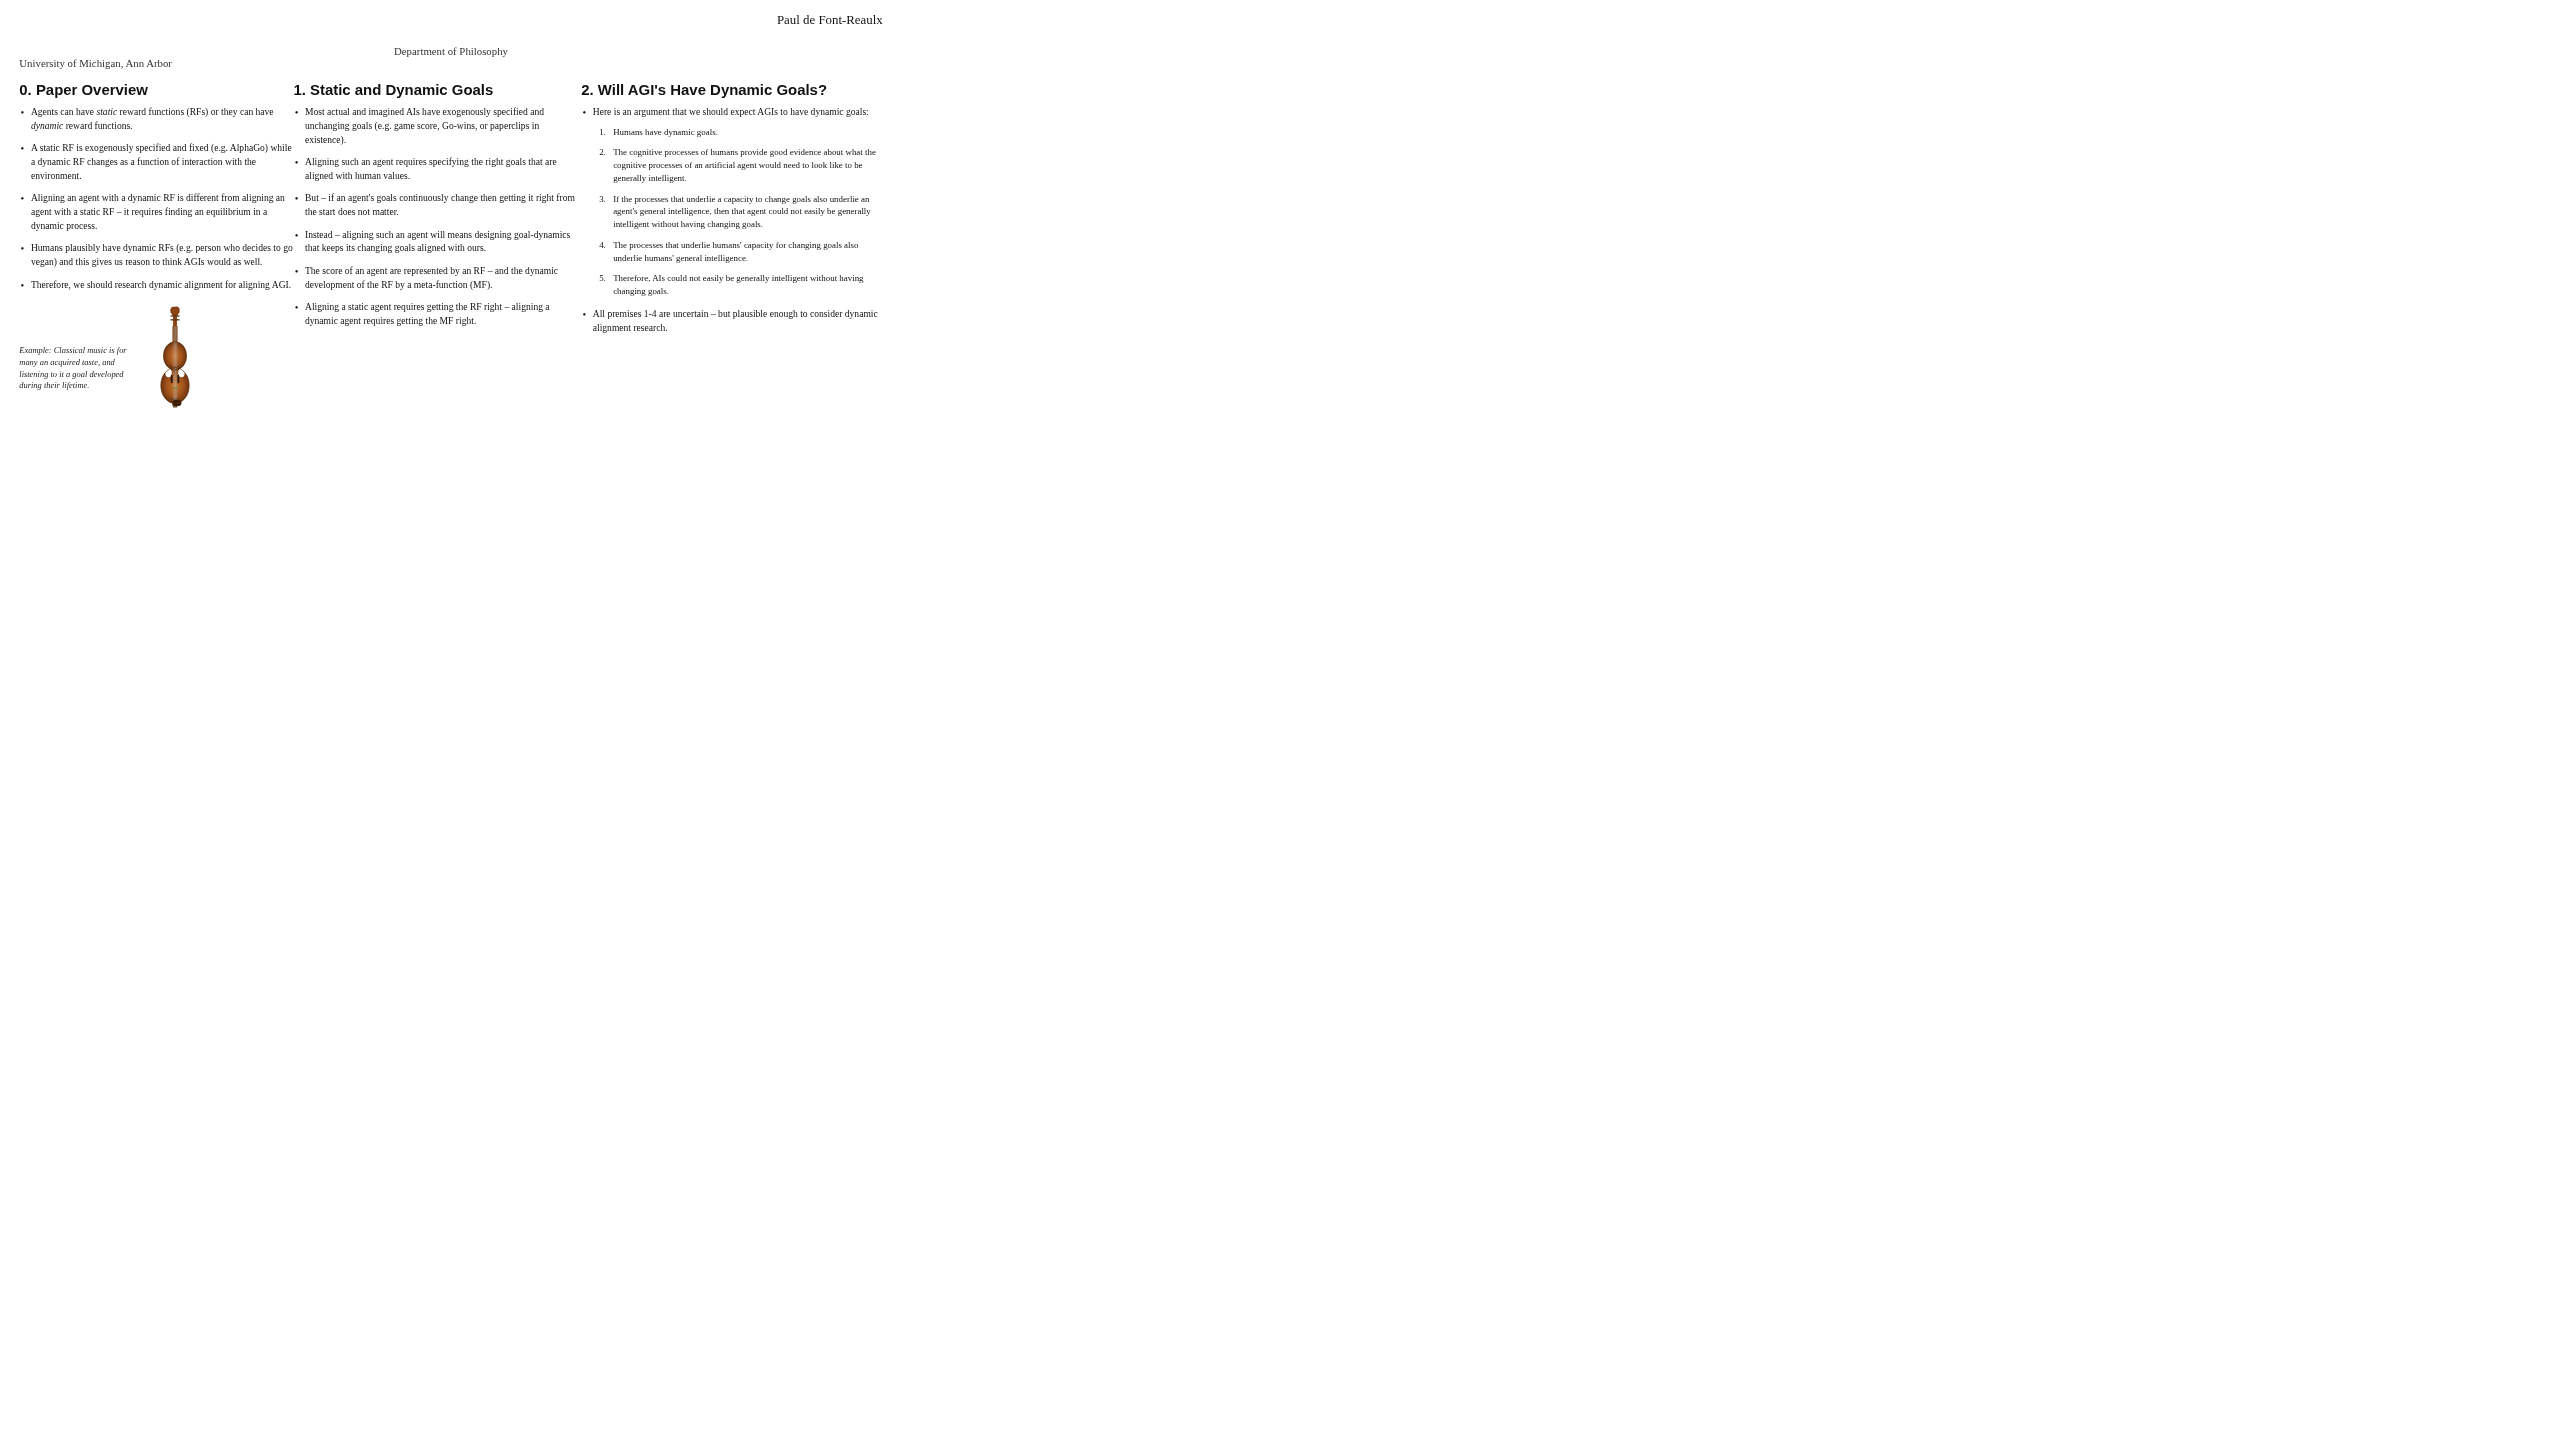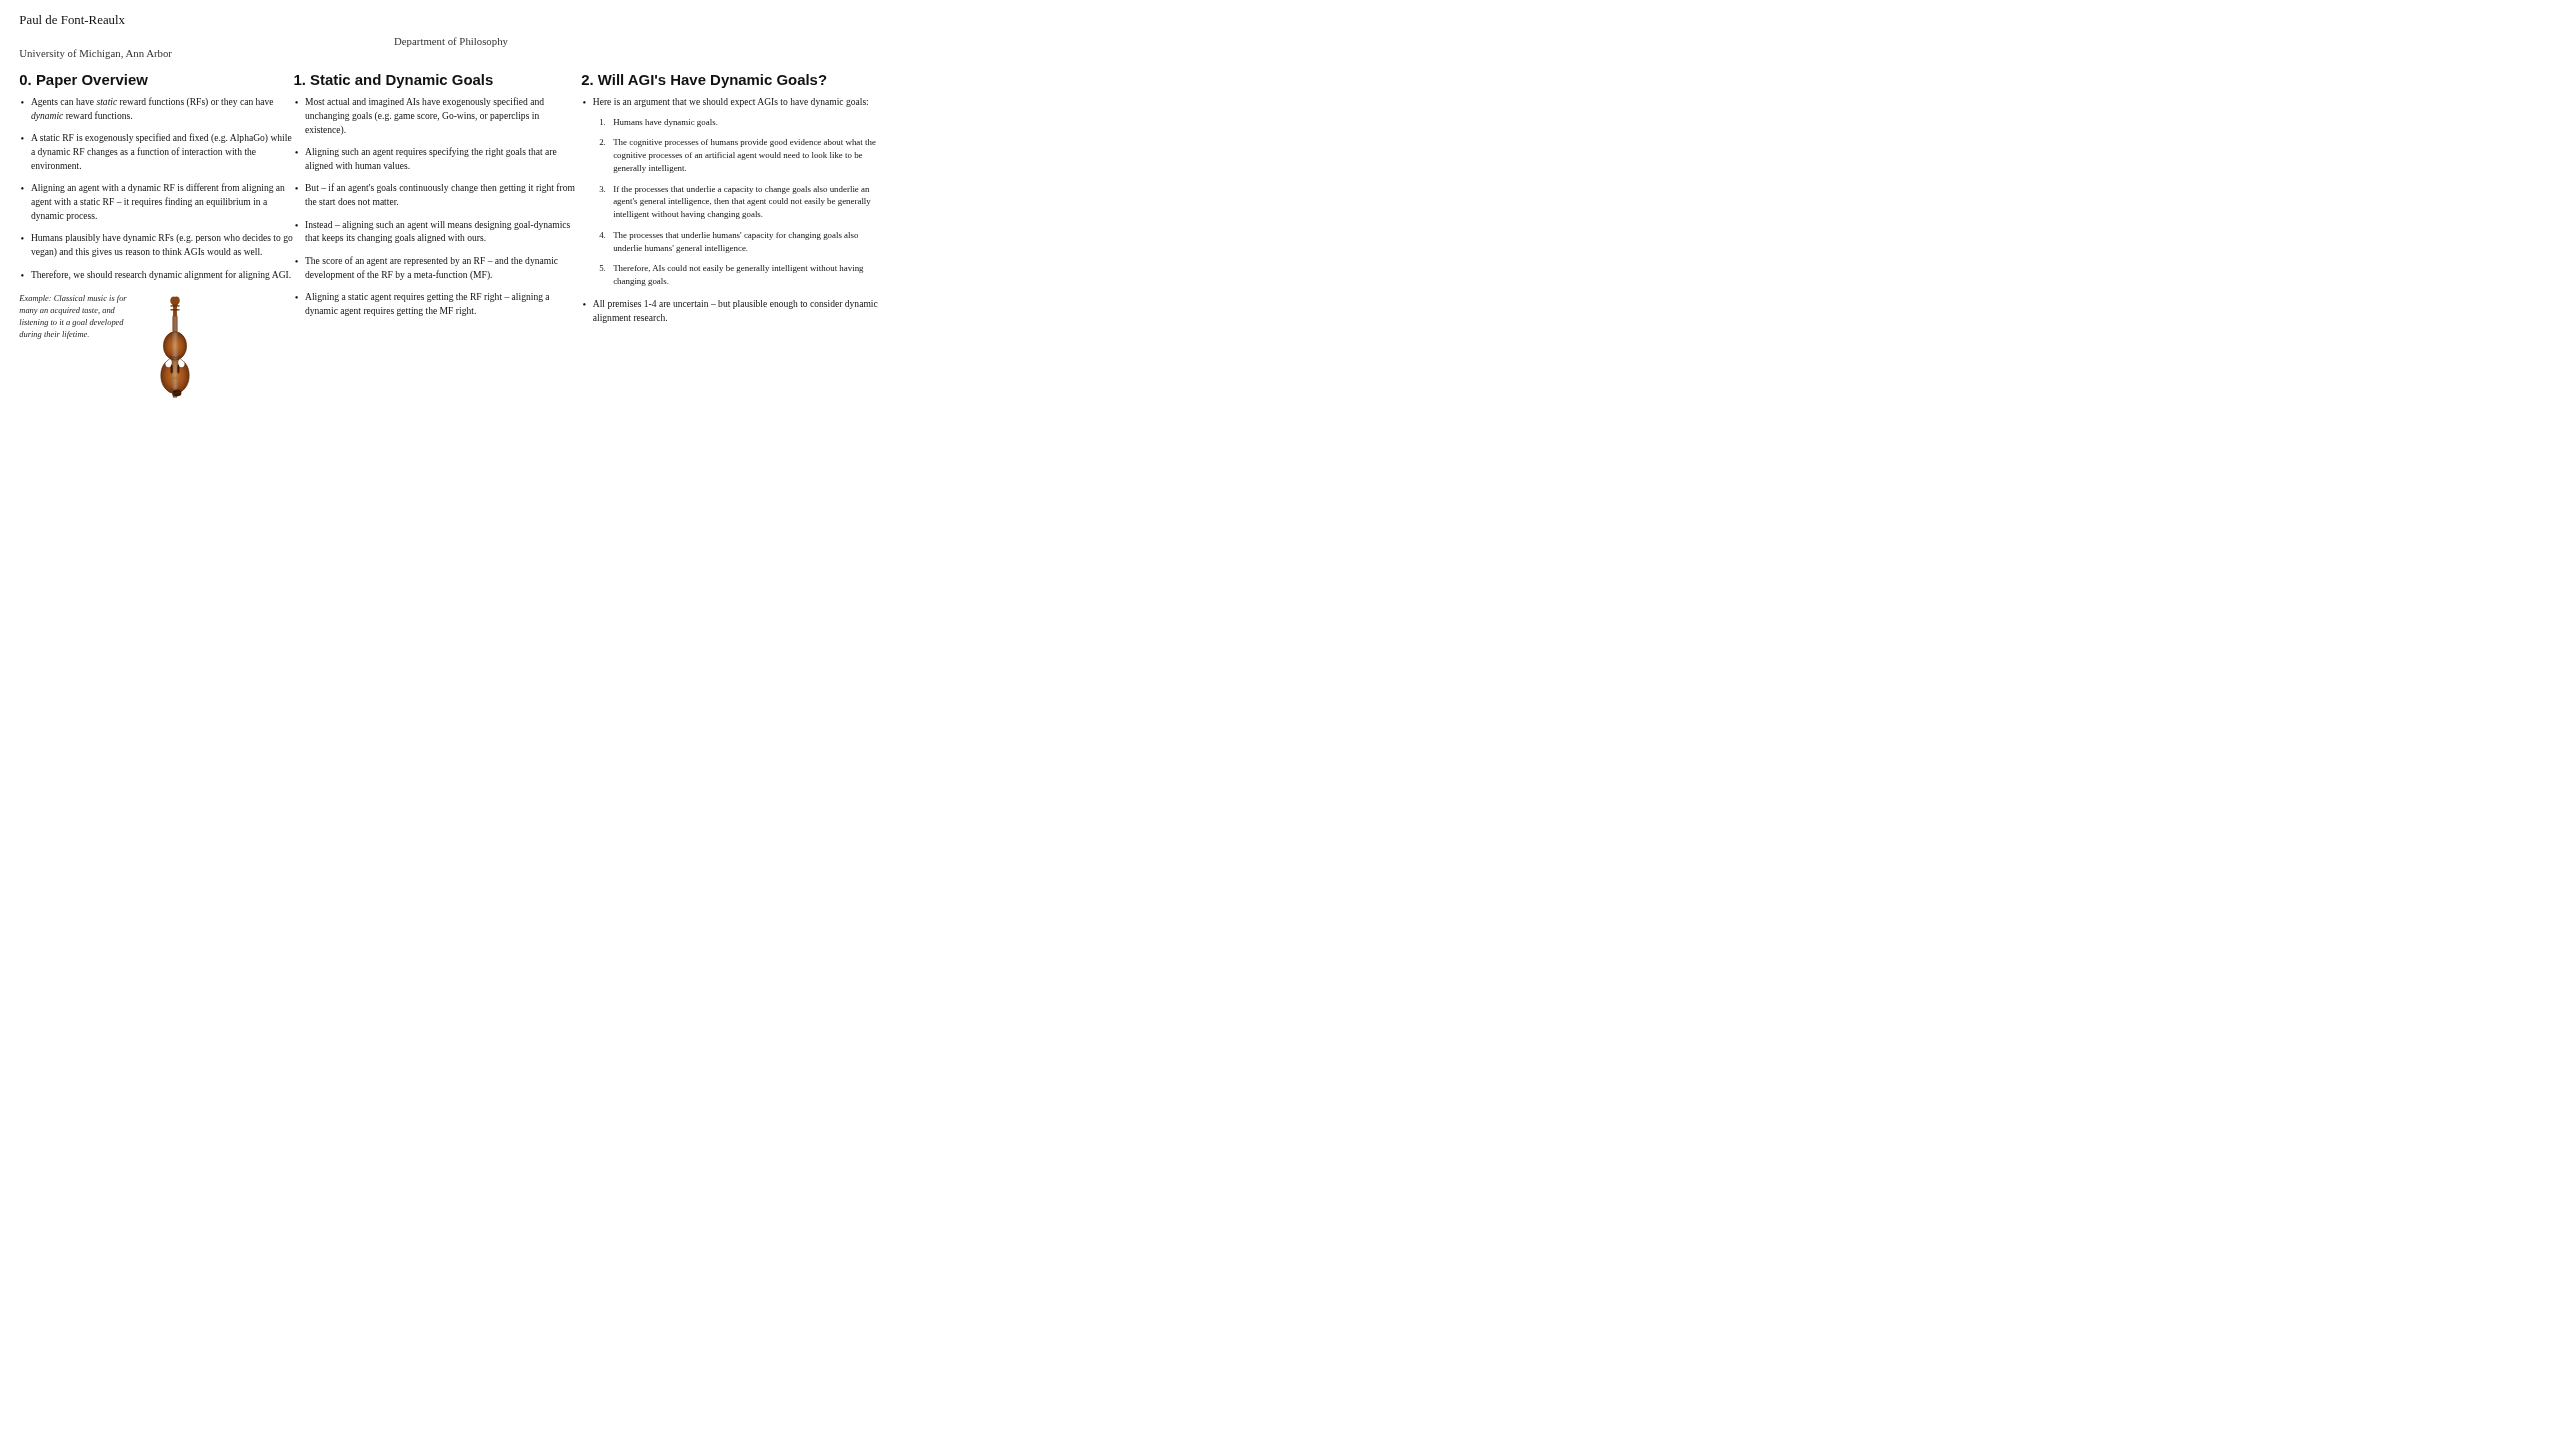--- a/index.html
+++ b/index.html
@@ -12,24 +12,24 @@
       color: #111;
     }
     .main-title {
       text-align: center;
       font-size: 2.5em;
       font-weight: 400;
       margin-bottom: 2.6px;
       letter-spacing: 0.01em;
     }
     .subtitle-name {
-      text-align: left;
+      text-align: right;
       font-size: 1.25em;
       font-weight: 400;
-      margin-bottom: 7px;
+      margin-bottom: 17px;
     }
     .subtitle-dept {
       text-align: center;
       font-size: 1.05em;
       color: #333;
       margin-bottom: 0px;
     }
     .subtitle-uni {
       text-align: left;
       font-size: 1.05em;
@@ -82,21 +82,21 @@
     }
     .numbered-list > li .num {
       position: absolute;
       left: 0;
       top: 0;
     }
     em {
     }
     .violin-section {
       display: flex;
-      align-items: flex-start;
+      align-items: center;
       gap: 10.3px;
       margin-top: 11.6px;
     }
     .violin-caption {
       font-size: 0.82em;
       font-style: italic;
       color: #222;
       max-width: 116px;
       line-height: 1.4;
     }

